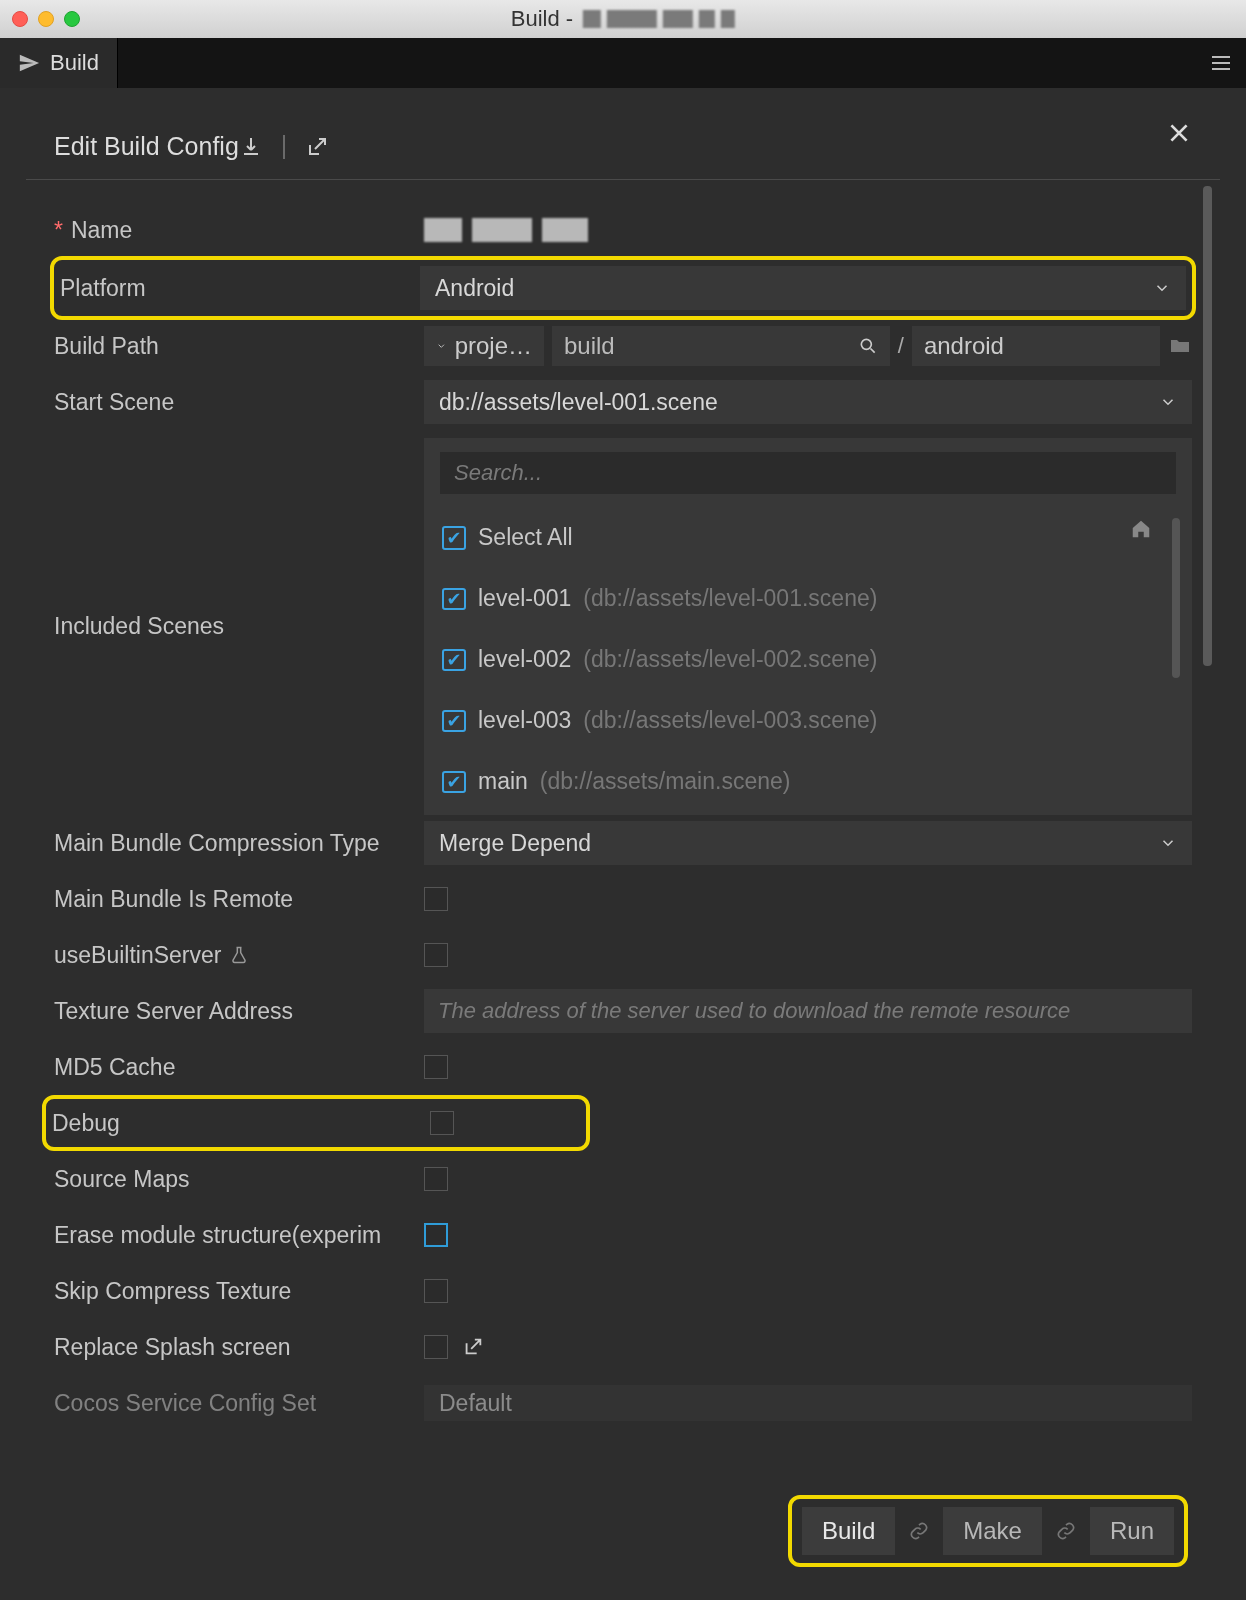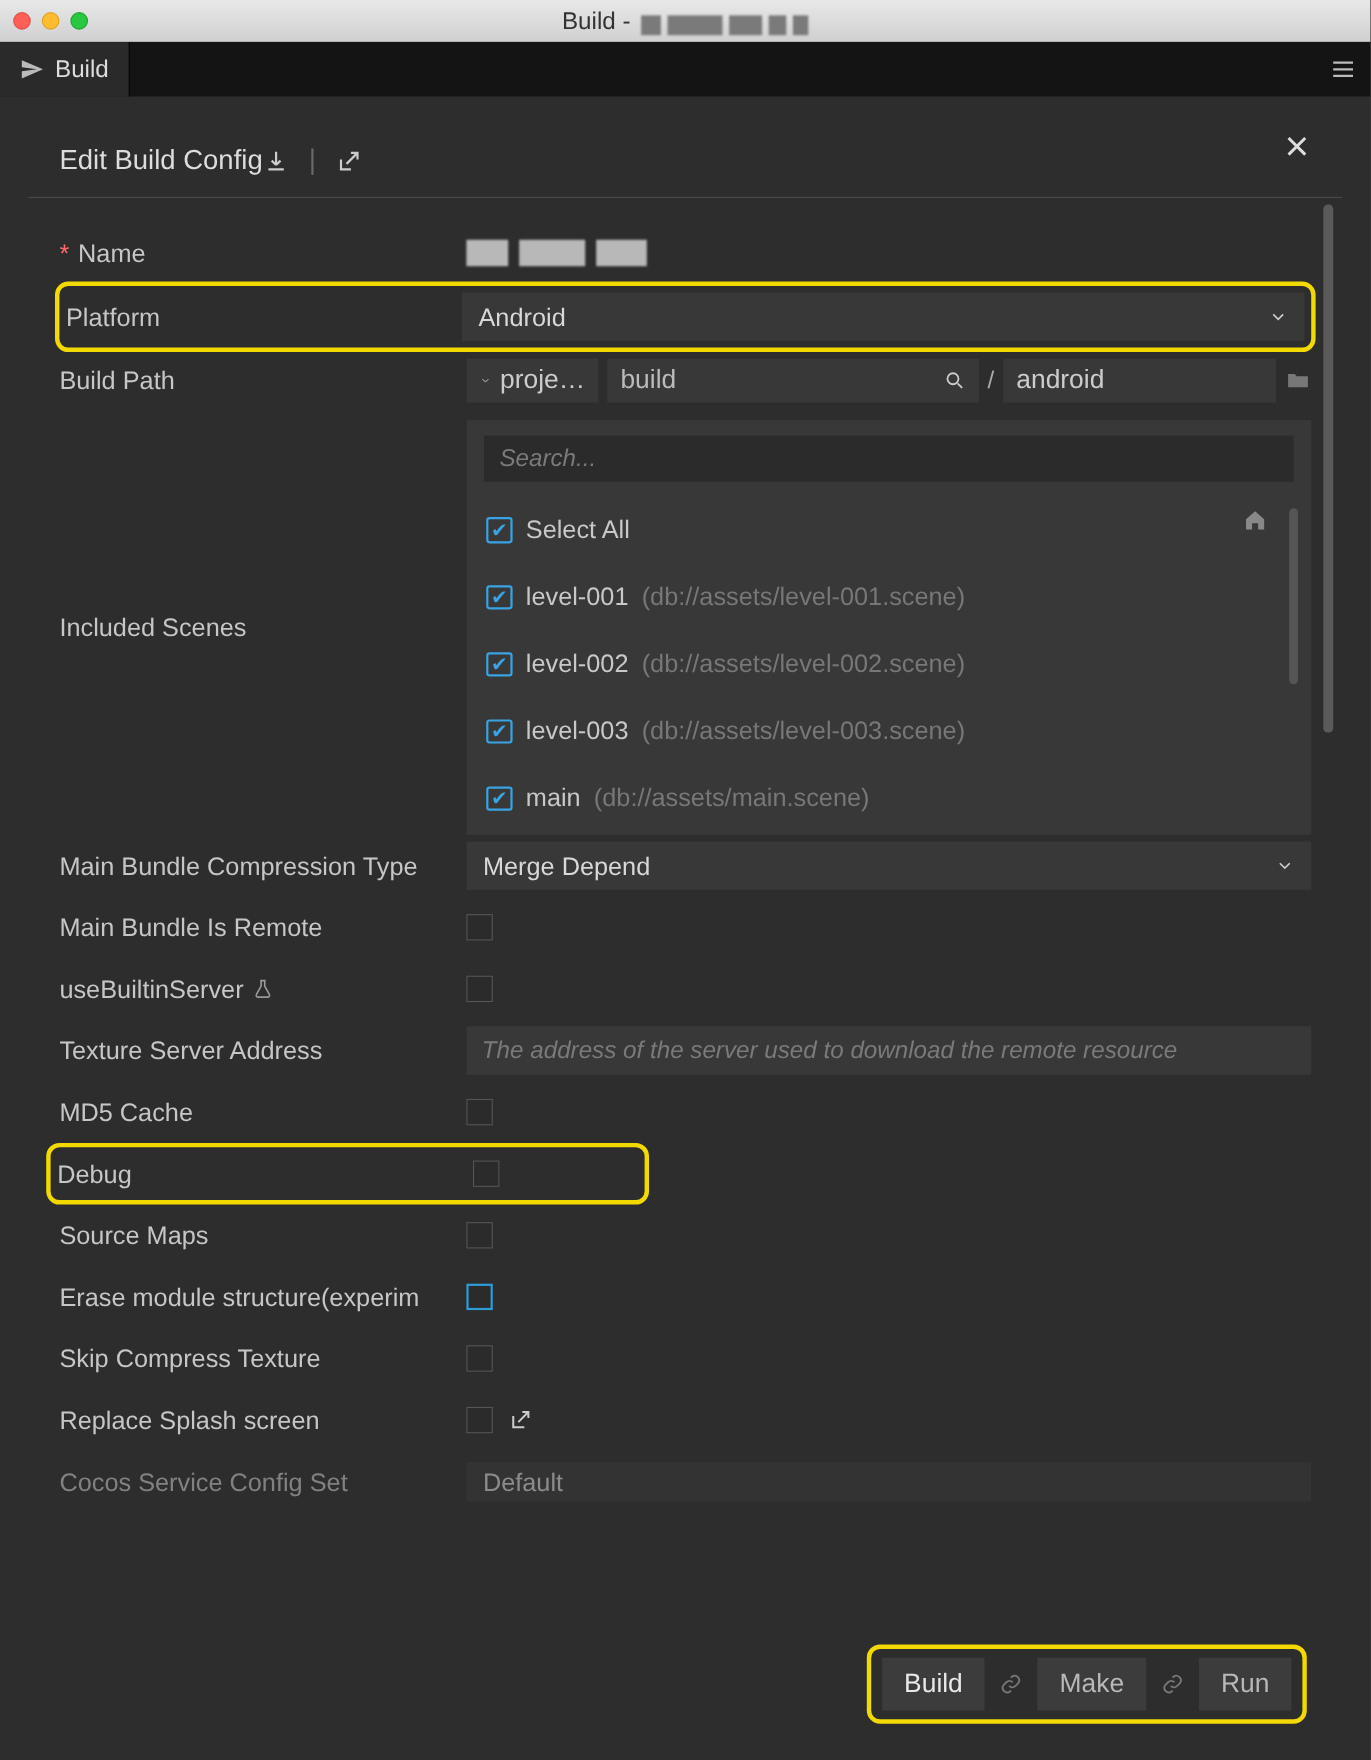--- a/index.html
+++ b/index.html
@@ -20,21 +20,21 @@
     display: flex;
     align-items: center;
     padding: 0 12px;
     position: relative;
   }
   .traffic-lights { display:flex; gap:10px; align-items:center; }
   .tl { width:16px; height:16px; border-radius:50%; }
   .tl.red { background:#ff5f57; border:1px solid #e54b44; }
   .tl.yellow { background:#febc2e; border:1px solid #e1a124; }
   .tl.green { background:#28c840; border:1px solid #1fa331; }
-  .titlebar-title { position:absolute; left:50%; transform:translateX(-50%); color:#333; font-size:22px; display:flex; align-items:flex-end; gap:10px; }
+  .titlebar-title { position:absolute; left:50%; transform:translateX(-50%); color:#333; font-size:22px; display:flex; align-items:center; gap:10px; }
   .title-blur { display:flex; gap:6px; }
   .title-blur span { background:#7a7a7a; filter:blur(1px); height:18px; display:inline-block; }
 
   
   .tabbar { height:50px; background:#141414; display:flex; align-items:stretch; }
   .tab { display:flex; align-items:center; gap:10px; padding:0 18px; background:#2a2a2a; border-right:1px solid #000; color:#ddd; }
   .tabbar-spacer { flex:1; }
   .hamburger { width:50px; display:flex; align-items:center; justify-content:center; }
 
   
@@ -229,20 +229,31 @@
             </div>
             <span class="folder-icon">
               <svg width="24" height="24" viewBox="0 0 24 24">
                   <path d="M3 6h6l2 2h10v10H3z" fill="#777"></path>
                 </svg>
             </span>
           </div>
         </div>
       </div>
 
+      <div class="form-row">
+        <div class="form-label">Start Scene</div>
+        <div class="form-ctrl">
+          <div class="select">
+            <span>db://assets/level-001.scene</span>
+            <svg width="18" height="18" viewBox="0 0 24 24">
+                <path d="M6 9l6 6 6-6" stroke="#ccc" stroke-width="2" fill="none"></path>
+              </svg>
+          </div>
+        </div>
+      </div>
 
       <div class="form-row" style="align-items:center; padding-top:8px">
         <div class="form-label">Included Scenes</div>
         <div class="form-ctrl">
           <div class="scenes-box">
             <div class="scene-search">
               <span>Search...</span>
             </div>
             <div class="scene-row">
               <span class="checkbox">

